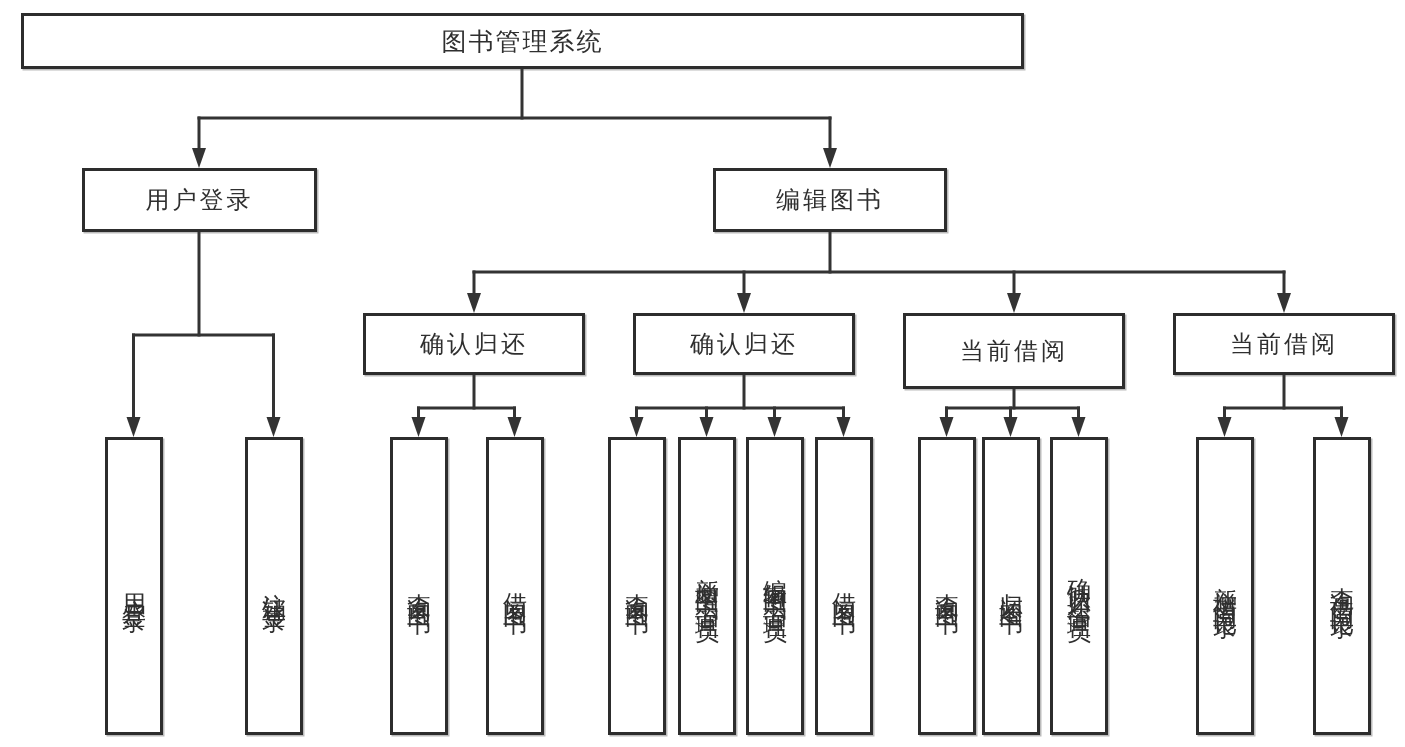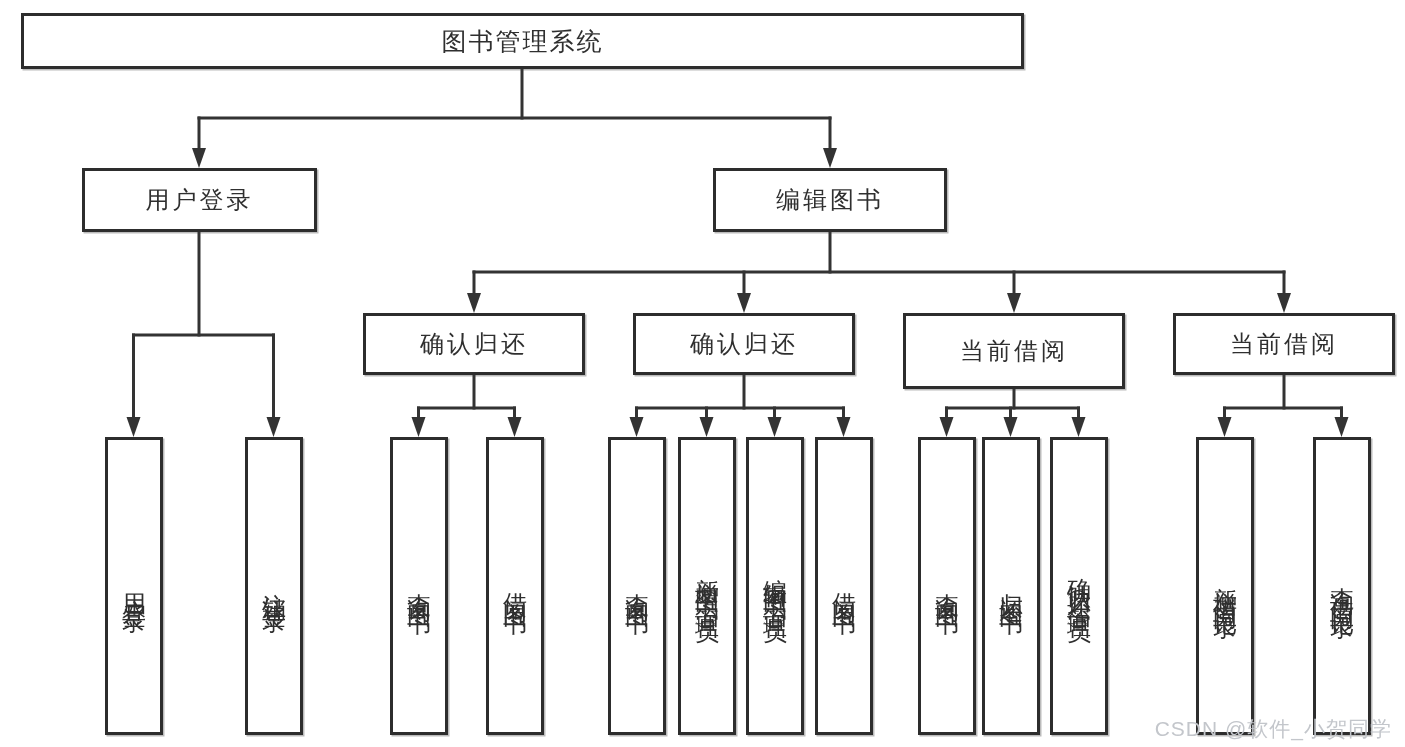--- a/index.html
+++ b/index.html
@@ -156,15 +156,14 @@
   <div class="box leaf" style="left:1050px;">
     <span class="v-label">确认归还（管理员）</span>
   </div>
   <div class="box leaf" style="left:1196px;">
     <span class="v-label">新增借阅记录</span>
   </div>
   <div class="box leaf" style="left:1313px;">
     <span class="v-label">查询借阅记录</span>
   </div>
 
-  <div class="watermark">CSDN @软件_小贺同学</div>
 
 </div>
 
 </body></html>

